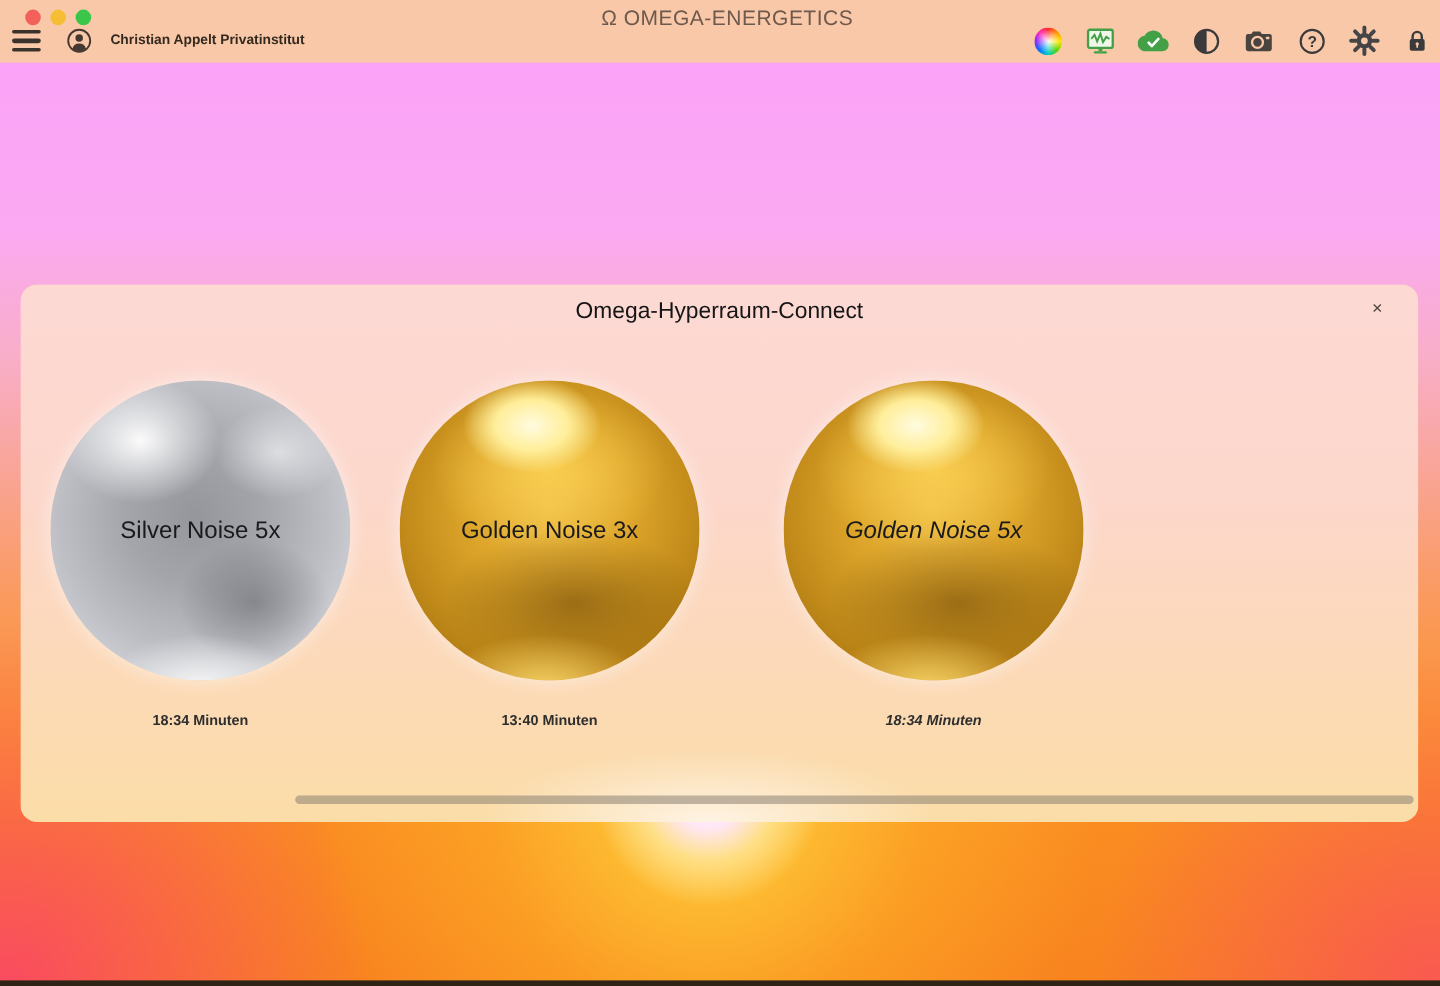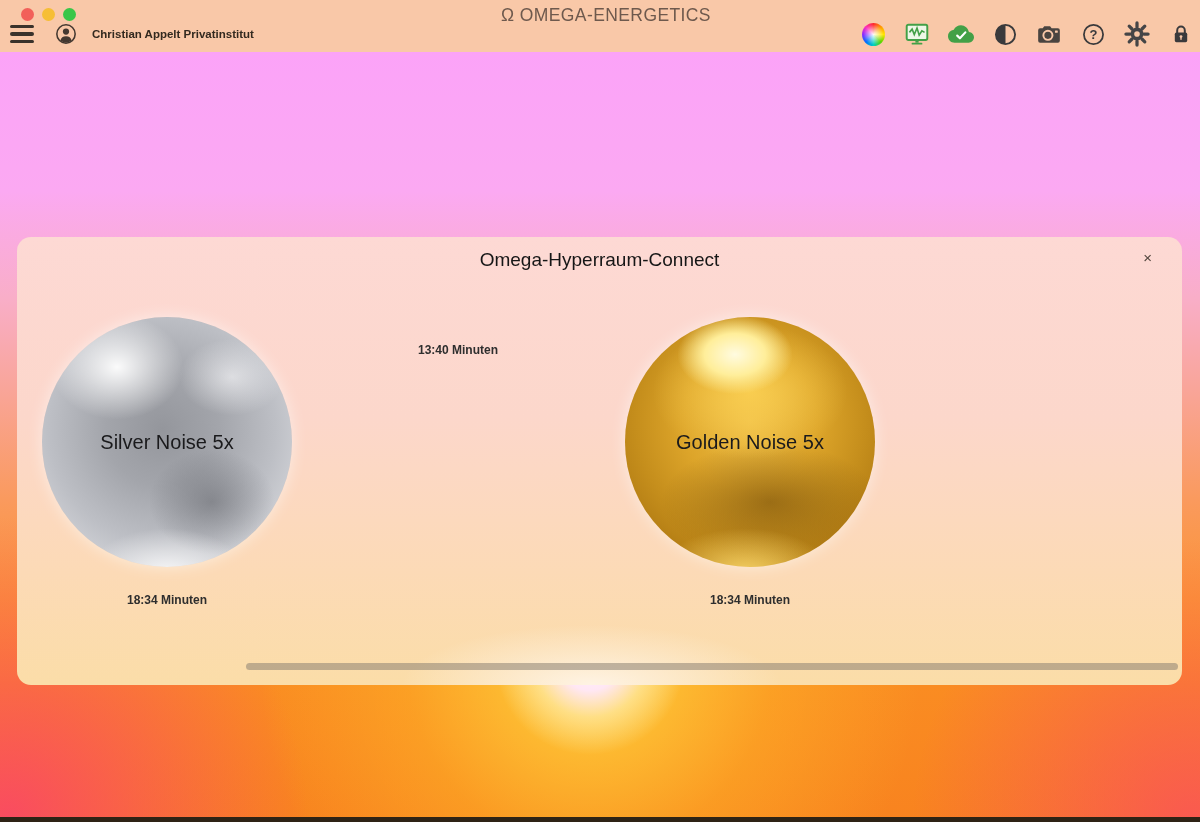--- a/index.html
+++ b/index.html
@@ -51,21 +51,21 @@
     margin-top: 44px;
   }
   .panel-title { position:absolute; left:0; right:0; top:12px; text-align:center;
     font-size:19px; font-weight:500; color:#161616; }
   .panel-close { position:absolute; top:13px; right:30px; font-size:15px; color:#52463e;
     cursor:pointer; line-height:1; }
 
   .item { position:absolute; top:80px; width:250px; text-align:center; }
   .item-0 { left:25px;text-align:center; }
   .item-1 { left:316px; }
-  .item-2 { left:608px; }
+  .item-2 { left:636px;font-style:italic; }
   .item-3 { left:900px; }
 
   .sphere { width:250px; height:250px; border-radius:50%;
     display:flex; align-items:center; justify-content:center;
     font-size:20px; color:#1a1a1c; cursor:pointer;
     box-shadow:0 0 16px rgba(255,255,255,0.55); }
   .sphere-silver {
     background:
       radial-gradient(ellipse 38% 30% at 30% 20%, rgba(255,255,255,0.95) 0%, rgba(255,255,255,0) 70%),
       radial-gradient(ellipse 30% 22% at 76% 24%, rgba(250,250,252,0.60) 0%, rgba(250,250,252,0) 70%),
@@ -191,20 +191,23 @@
   <span class="panel-close">×</span>
 
   <div class="item item-0">
     <div class="sphere sphere-silver">
       <span>Silver Noise 5x</span>
     </div>
     <div class="duration">18:34 Minuten</div>
   </div>
 
   <div class="item item-1">
+    <div class="sphere sphere-gold">
+      <span>Golden Noise 3x</span>
+    </div>
     <div class="duration">13:40 Minuten</div>
   </div>
 
   <div class="item item-2">
     <div class="sphere sphere-gold">
       <span>Golden Noise 5x</span>
     </div>
     <div class="duration">18:34 Minuten</div>
   </div>
 

